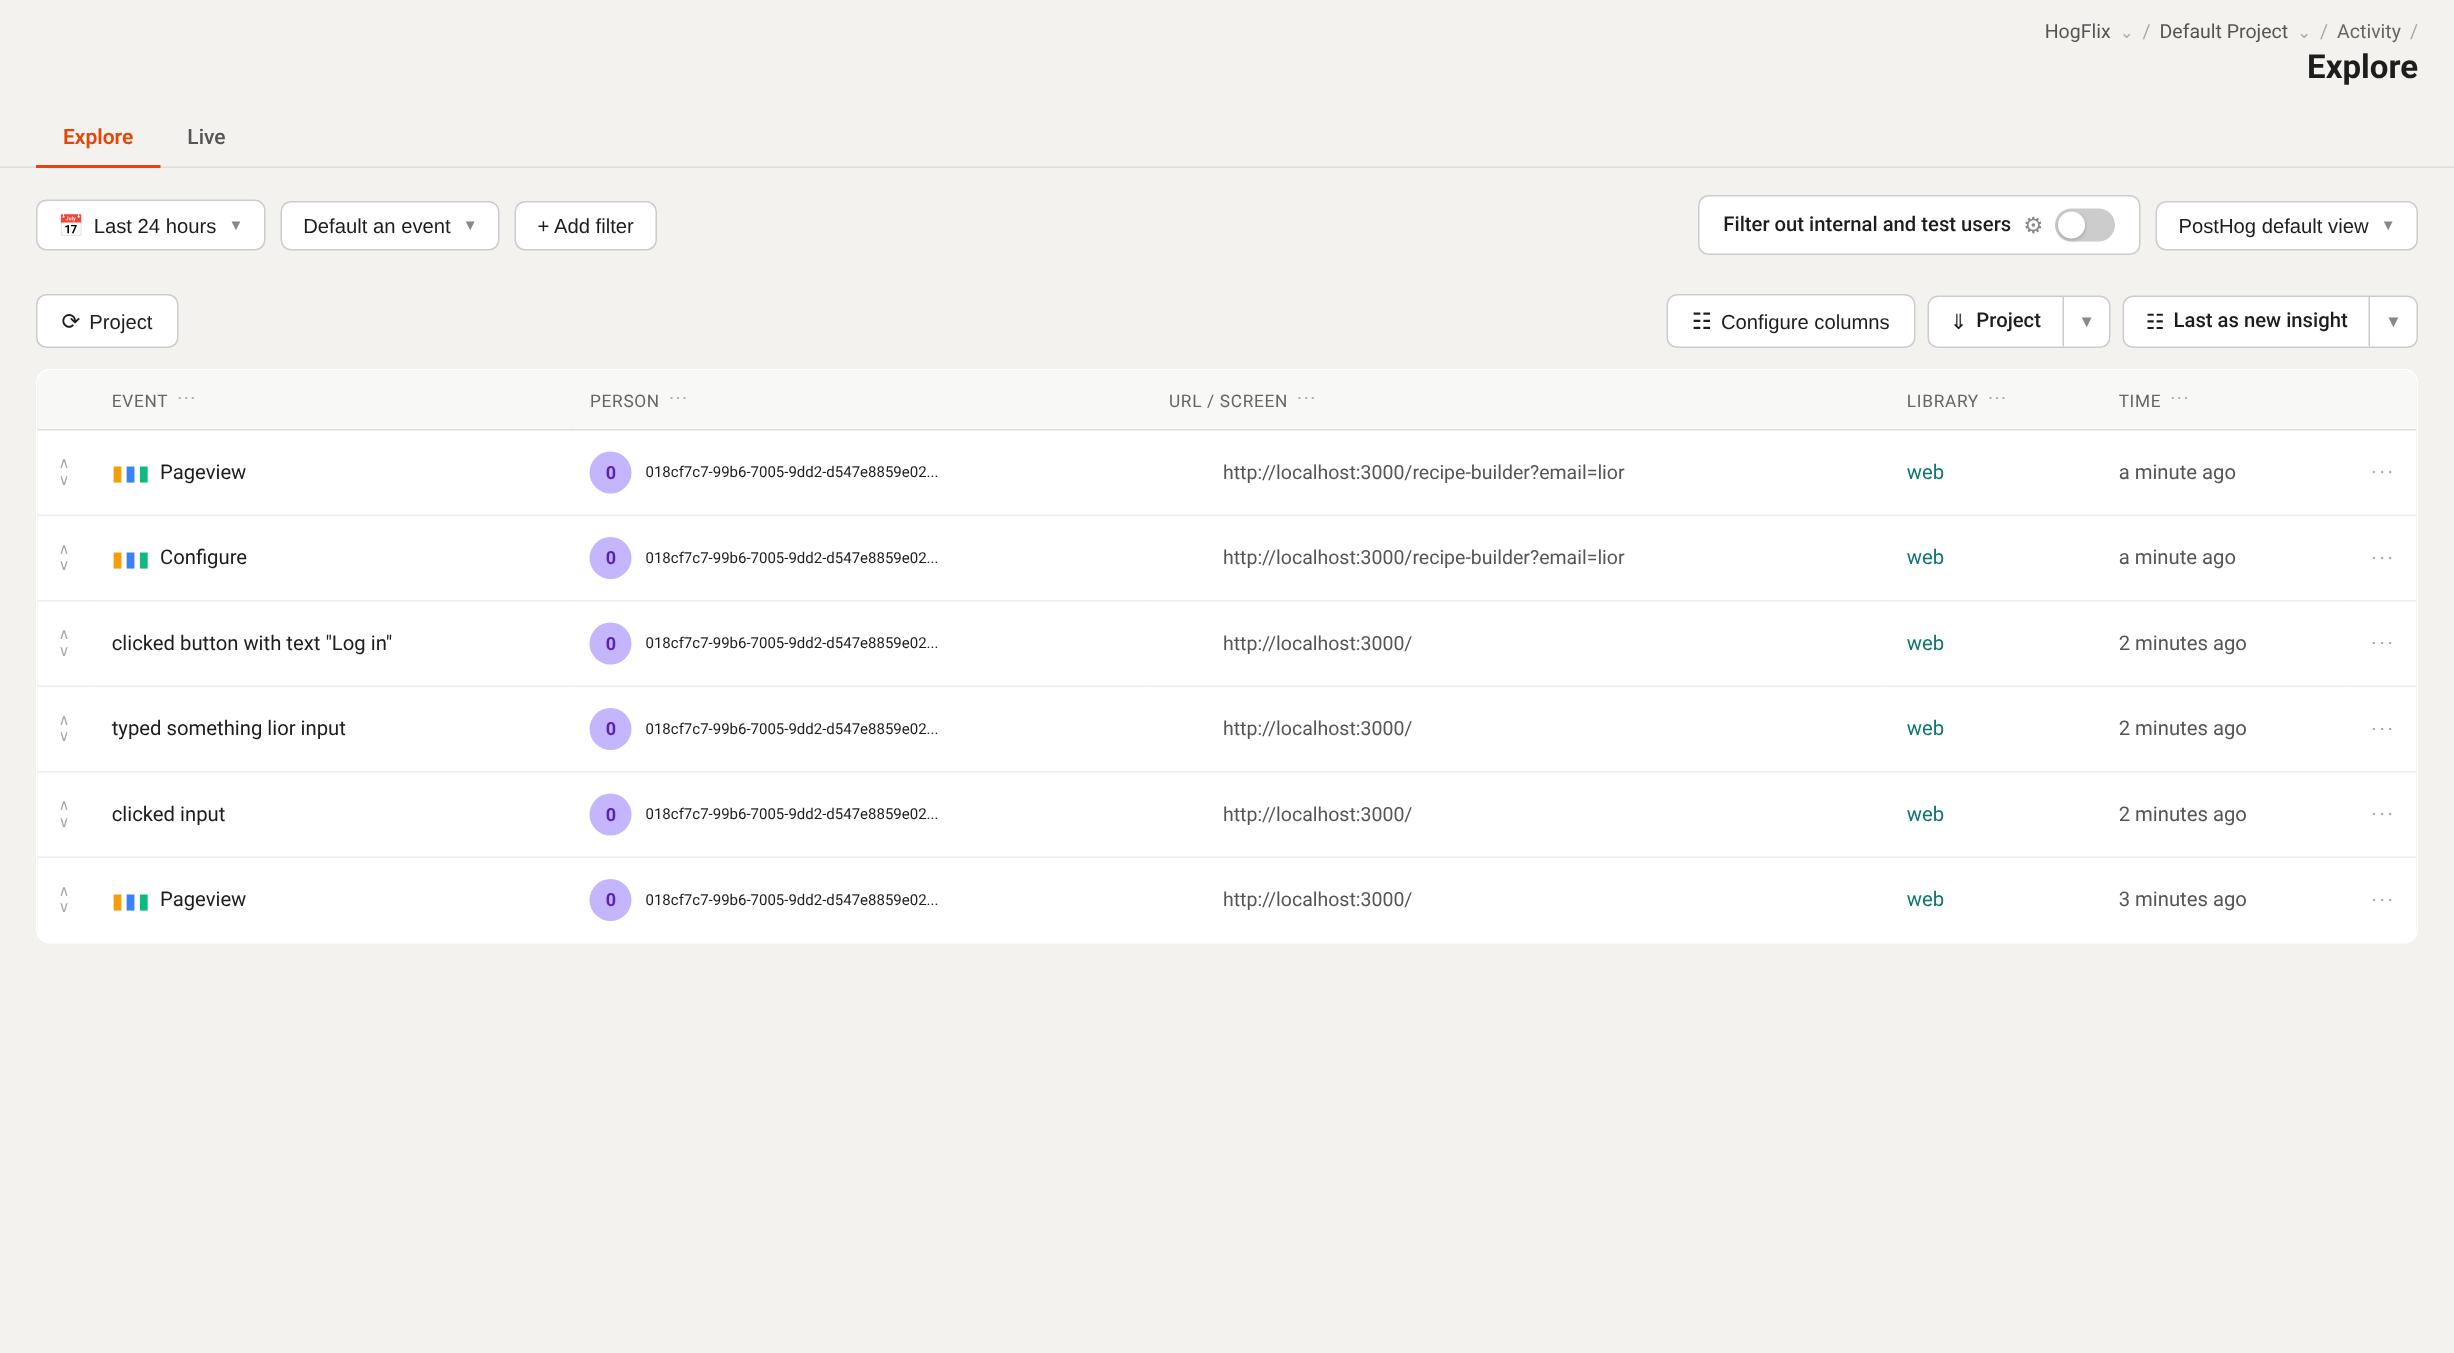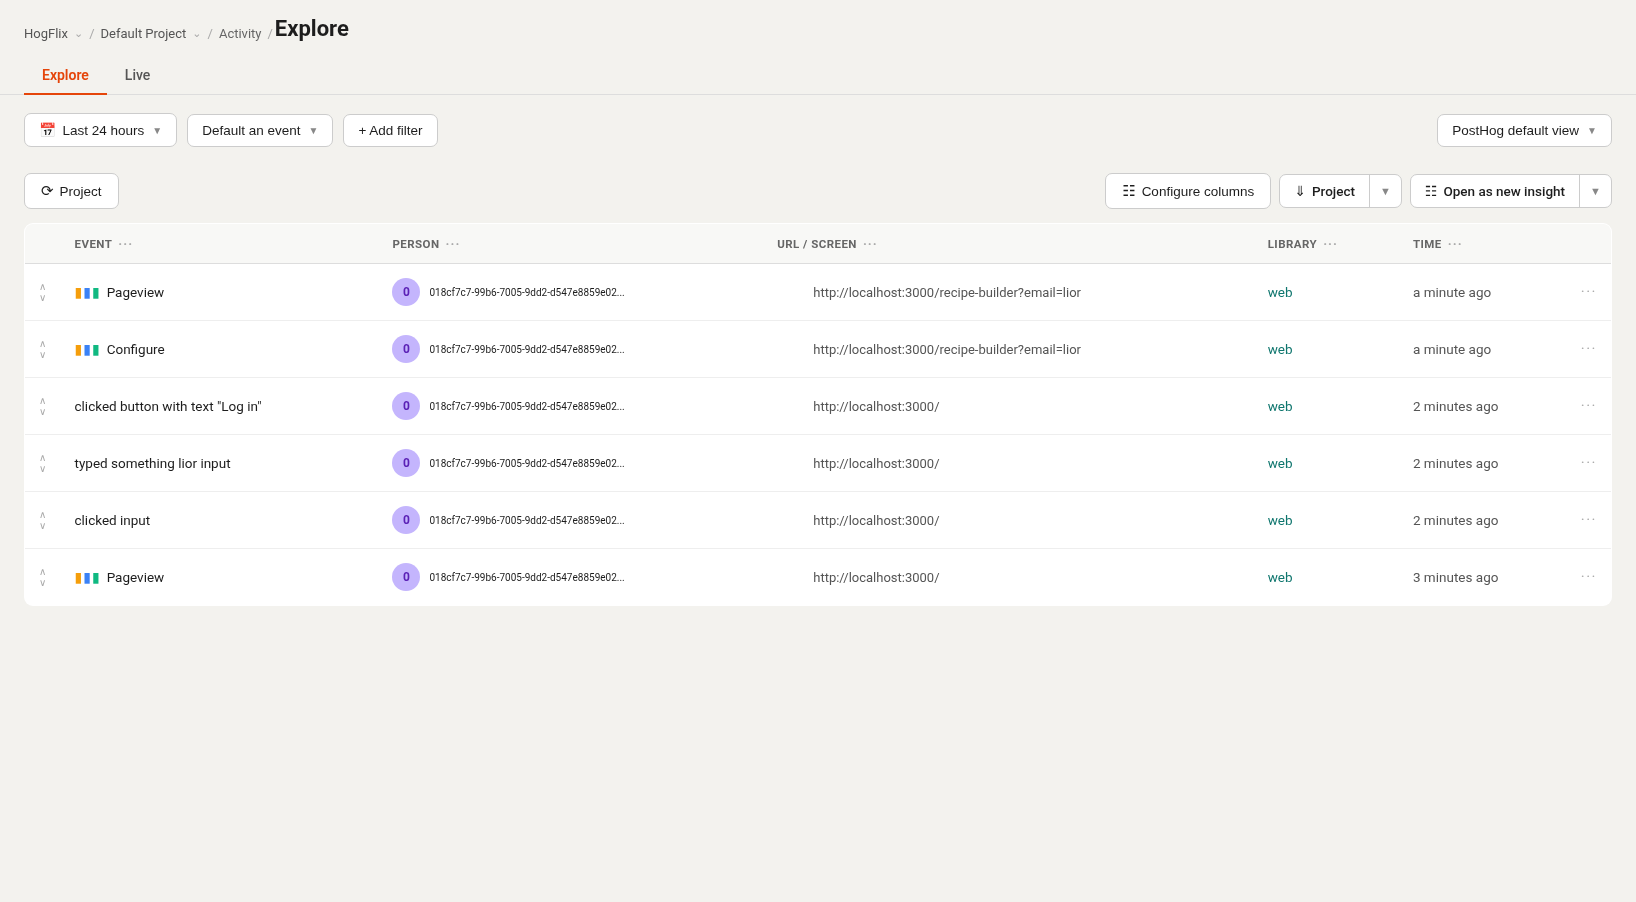--- a/index.html
+++ b/index.html
@@ -13,22 +13,23 @@
       max-width: 1636px;
       min-height: 902px;
       background: #f3f2ee;
       display: flex;
       flex-direction: column;
     }
     
     .breadcrumb-bar {
       padding: 14px 24px 4px 24px;
       display: flex;
-      flex-direction: row;
+      flex-direction: column;
       gap: 2px;
+      align-items: flex-end;
     }
     .breadcrumb {
       display: flex;
       align-items: center;
       gap: 6px;
       font-size: 13px;
       color: #666;
     }
     .breadcrumb span { color: #666; }
     .breadcrumb .crumb-link { color: #555; cursor: pointer; }
@@ -193,21 +194,21 @@
       overflow: hidden;
     }
     .data-table thead tr {
       background: #f8f8f6;
       border-bottom: 1.5px solid #ddd;
     }
     .data-table thead th {
       padding: 12px 14px;
       text-align: left;
       font-size: 11.5px;
-      font-weight: 700;
+      font-weight: 400;
       color: #666;
       letter-spacing: 0.04em;
       text-transform: uppercase;
       white-space: nowrap;
     }
     .th-inner {
       display: flex;
       align-items: center;
       gap: 6px;
     }
@@ -320,20 +321,27 @@
     <button class="btn">
       <span>Default an event</span>
       <span class="chevron">▼</span>
     </button>
 
     <button class="btn">
       <span>+ Add filter</span>
     </button>
 
     <div class="filter-right">
+      <div class="filter-toggle-box">
+        <span>Filter out internal and test users</span>
+        <span class="gear-icon">⚙</span>
+        <div class="toggle-switch">
+          <div class="knob"></div>
+        </div>
+      </div>
 
       <button class="btn">
         <span>PostHog default view</span>
         <span class="chevron">▼</span>
       </button>
     </div>
   </div>
 
   <div class="action-bar">
     <button class="btn-outline">
@@ -351,21 +359,21 @@
         <div class="main-part">
           <span style="font-size:14px;">⇓</span>
           <span>Project</span>
         </div>
         <div class="arrow-part">▼</div>
       </div>
 
       <div class="btn-split">
         <div class="main-part">
           <span style="font-size:14px;">☷</span>
-          <span>Open as new insight</span>
+          <span>Last as new insight</span>
         </div>
         <div class="arrow-part">▼</div>
       </div>
     </div>
   </div>
 
   <div class="table-wrapper">
     <table class="data-table">
       <thead>
         <tr>

